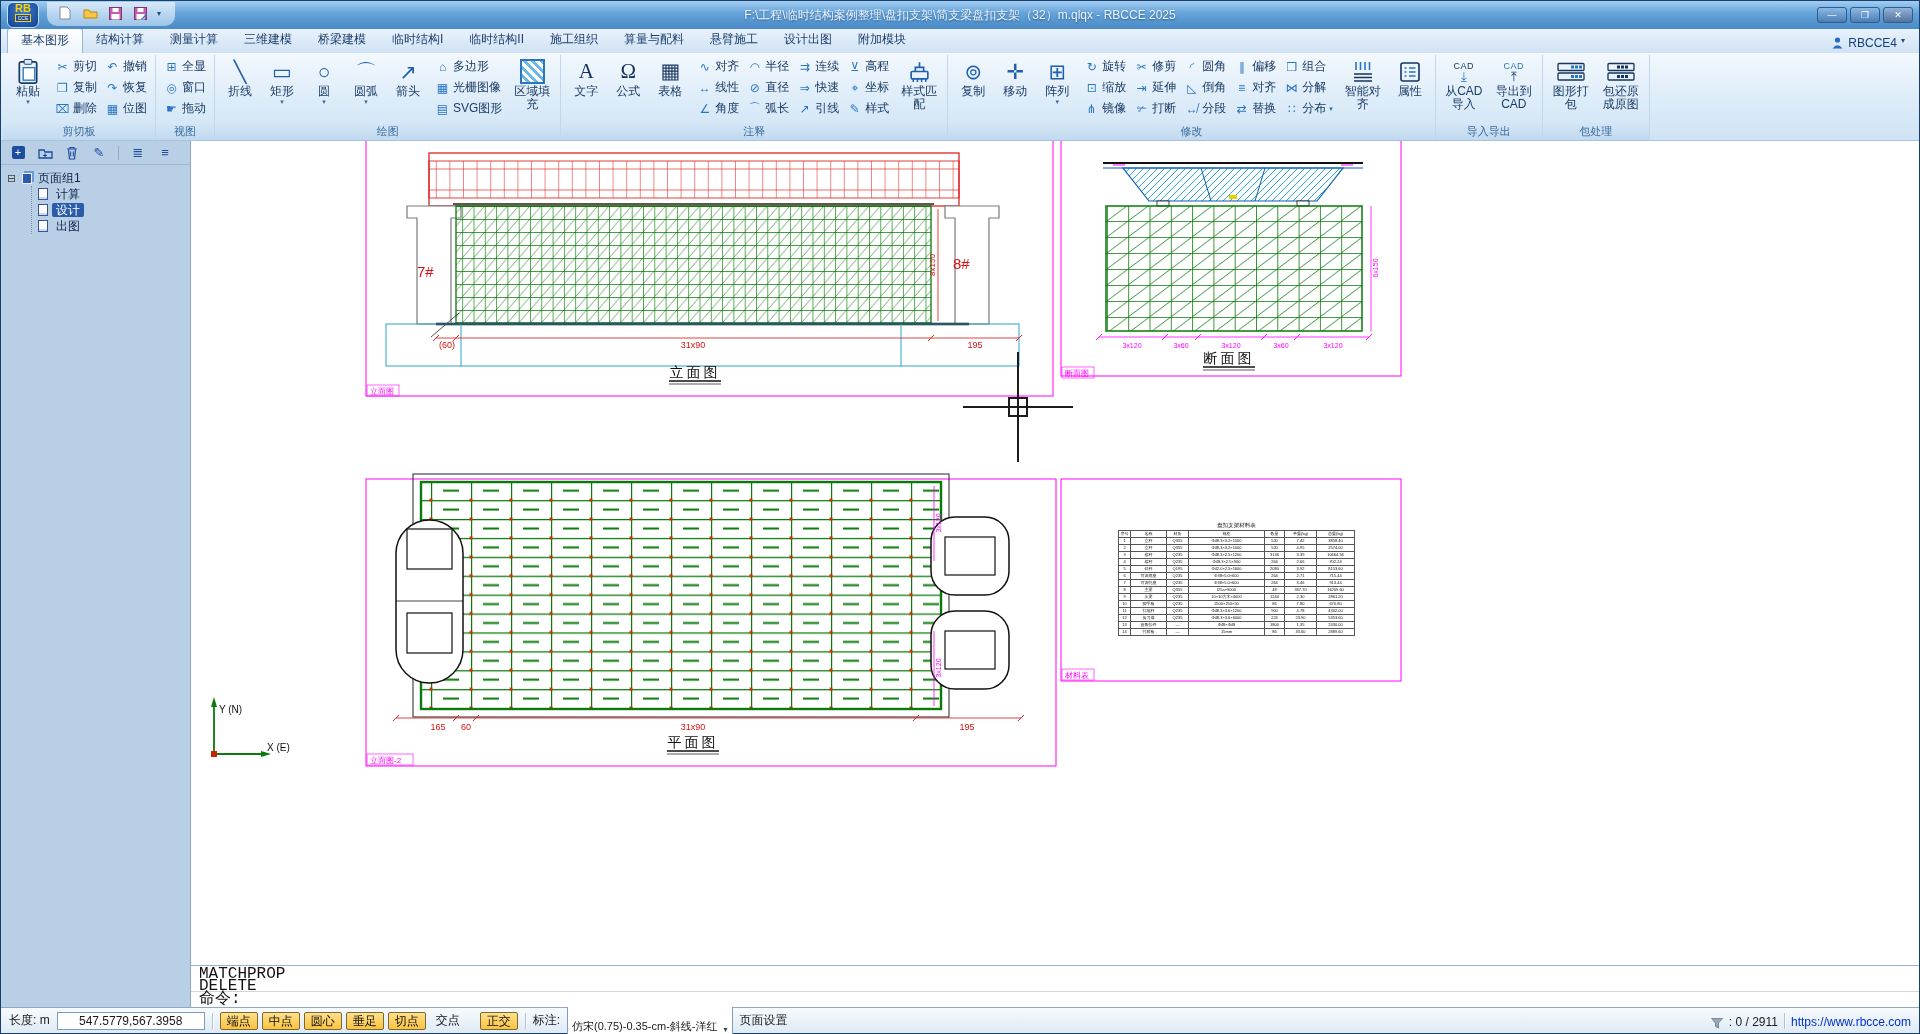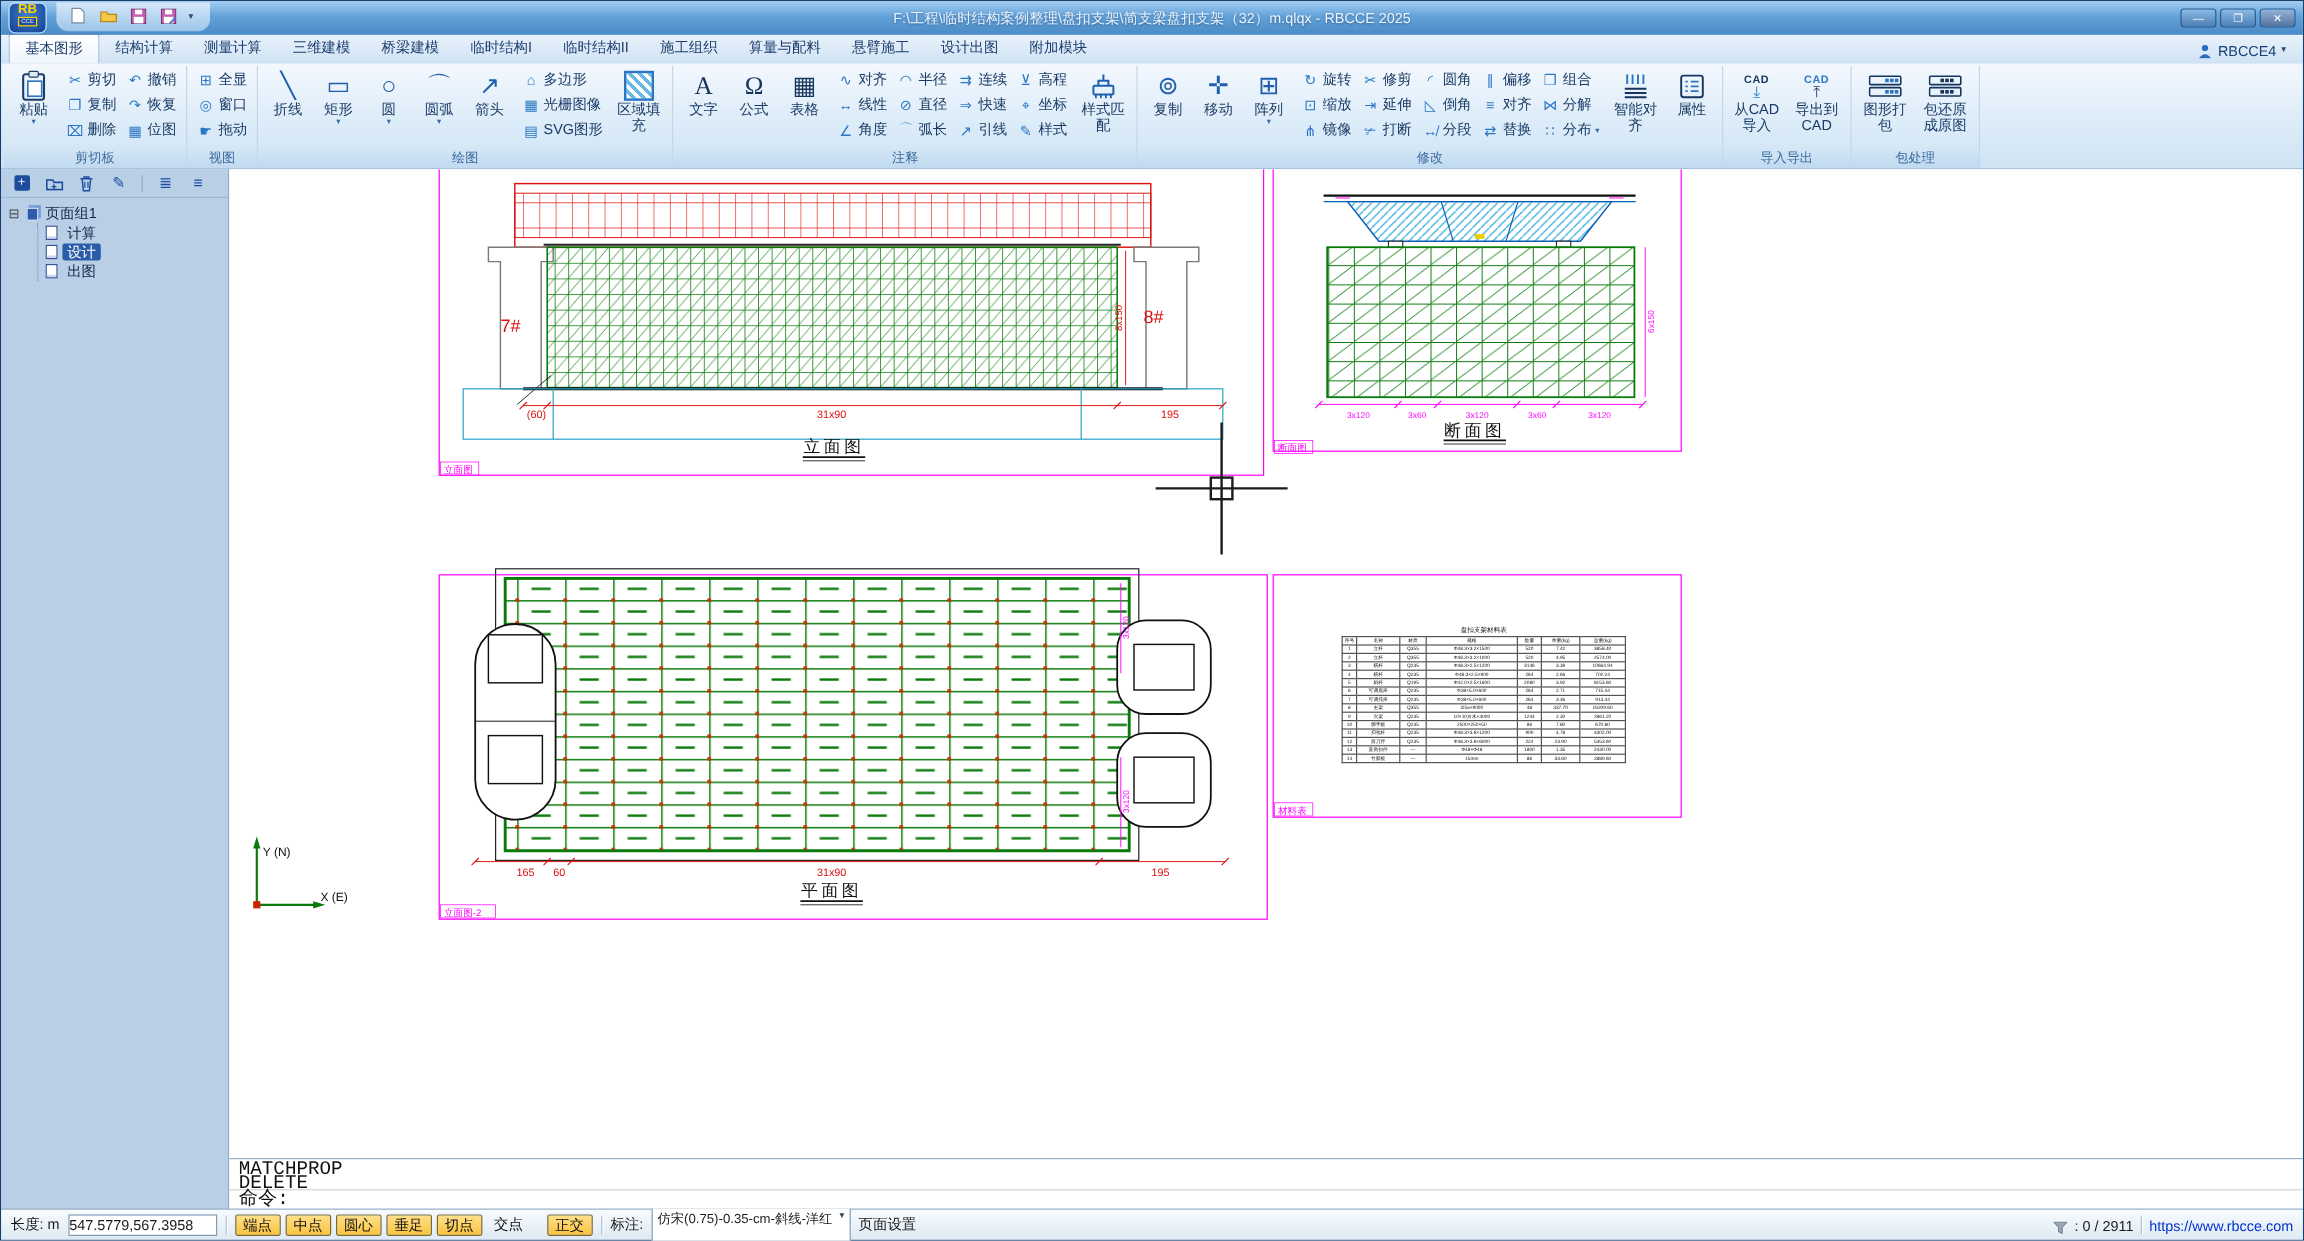--- a/index.html
+++ b/index.html
@@ -48,21 +48,21 @@
   .rlarrow{font-size:7px;color:#3b6b9e;line-height:7px}
   .rcol{display:grid;grid-auto-flow:column;grid-template-rows:repeat(3,21px);align-items:center}
   .agrid{display:grid;grid-template-columns:repeat(4,auto);grid-template-rows:repeat(3,21px);align-items:center}
   .mgrid{display:grid;grid-template-columns:repeat(5,auto);grid-template-rows:repeat(3,21px);align-items:center}
   .rsmall{display:flex;align-items:center;gap:3px;font-size:12px;color:#1c3c66;padding:0 4px;white-space:nowrap}
   .rsicon{width:15px;text-align:center;color:#2a76c4;font-size:12px}
   .rsarrow{font-size:7px;color:#3b6b9e}
   .fillicon{width:25px;height:25px;border:2px solid #2a76c4;
     background:repeating-linear-gradient(45deg,#fff 0 3px,#6ab9e9 3px 6px)}
   .cadico{display:flex;flex-direction:column;align-items:center;line-height:10px;height:27px;justify-content:center}
-  .cadico .ct{font-size:9px;font-weight:bold;letter-spacing:.5px}
+  .cadico .ct{font-size:9px;font-weight:normal;letter-spacing:.5px}
   .cadico .ca{font-size:13px;line-height:11px}
   .imp .ct{color:#16345c}.imp .ca{color:#2a76c4}
   .exp .ct{color:#2a76c4}.exp .ca{color:#16345c}
   .rfill{flex:1}
 
   
   .main{flex:1;display:flex;min-height:0}
   .panel{width:190px;background:#b9cfe6;border-right:1px solid #8fa9c6;display:flex;flex-direction:column}
   .ptools{height:24px;display:flex;align-items:center;gap:11px;padding:0 9px;border-bottom:1px solid #9fb8d4}
   .ptool{display:flex;align-items:center;justify-content:center;width:16px;height:16px;font-size:13px;color:#1c4c9e}
@@ -93,30 +93,30 @@
   .bottompane{display:flex;height:42px;flex:0 0 auto}
   .bp-left{width:190px;background:#b9cfe6;border-right:1px solid #8fa9c6}
   .bp-right{flex:1;background:#fff;border-top:1px solid #98b2cc;position:relative;
     font-family:Liberation Mono, monospace;font-size:16px;color:#111;padding:2px 8px}
   .cmdline{line-height:12px}
   .cmdprompt{position:absolute;left:0;right:0;bottom:0;border-top:1px solid #d4d4d4;padding:1px 8px;line-height:13px}
 
   
   .statusbar{height:26px;background:linear-gradient(#f7fbfe,#dfeaf4);border-top:1px solid #93a9c0;
     display:flex;align-items:center;font-size:12px;color:#1a1a1a;padding:0 8px;gap:7px;flex:0 0 auto}
-  .coordbox{width:124px;height:18px;background:#fff;border:1px solid #7f9db9;display:flex;
-    align-items:center;}
+  .coordbox{width:148px;height:18px;background:#fff;border:1px solid #7f9db9;display:flex;
+    align-items:center;justify-content:center}
   .ssep{width:1px;height:16px;background:#b0c2d6;box-shadow:1px 0 0 #fff}
   .osnaps{display:flex;gap:4px;align-items:flex-end}
   .osnap{height:18px;padding:0 6px;font-size:12px;color:#111;background:none;border:none;
     font-family:inherit;border-radius:2px}
   .osnap.active{border:1px solid #7a6a33;background:linear-gradient(#ffe08a,#fbc33f)}
   .osnaps .osnap:last-child{margin-left:10px}
   .dimselect{height:30px;min-width:152px;background:#fff;border:1px solid #7f9db9;display:flex;
-    align-items:flex-start;justify-content:space-between;padding:1px 4px;font-size:11px;gap:6px}
+    align-items:flex-end;justify-content:space-between;padding:1px 4px;font-size:11px;gap:6px}
   .selarrow{font-size:8px;color:#345}
   .sright{margin-left:auto;display:flex;align-items:flex-end;gap:6px}
   .link{color:#0033cc;}
 </style>
 </head>
 <body>
 
 <div class="app">
 
   <div class="titlebar">

